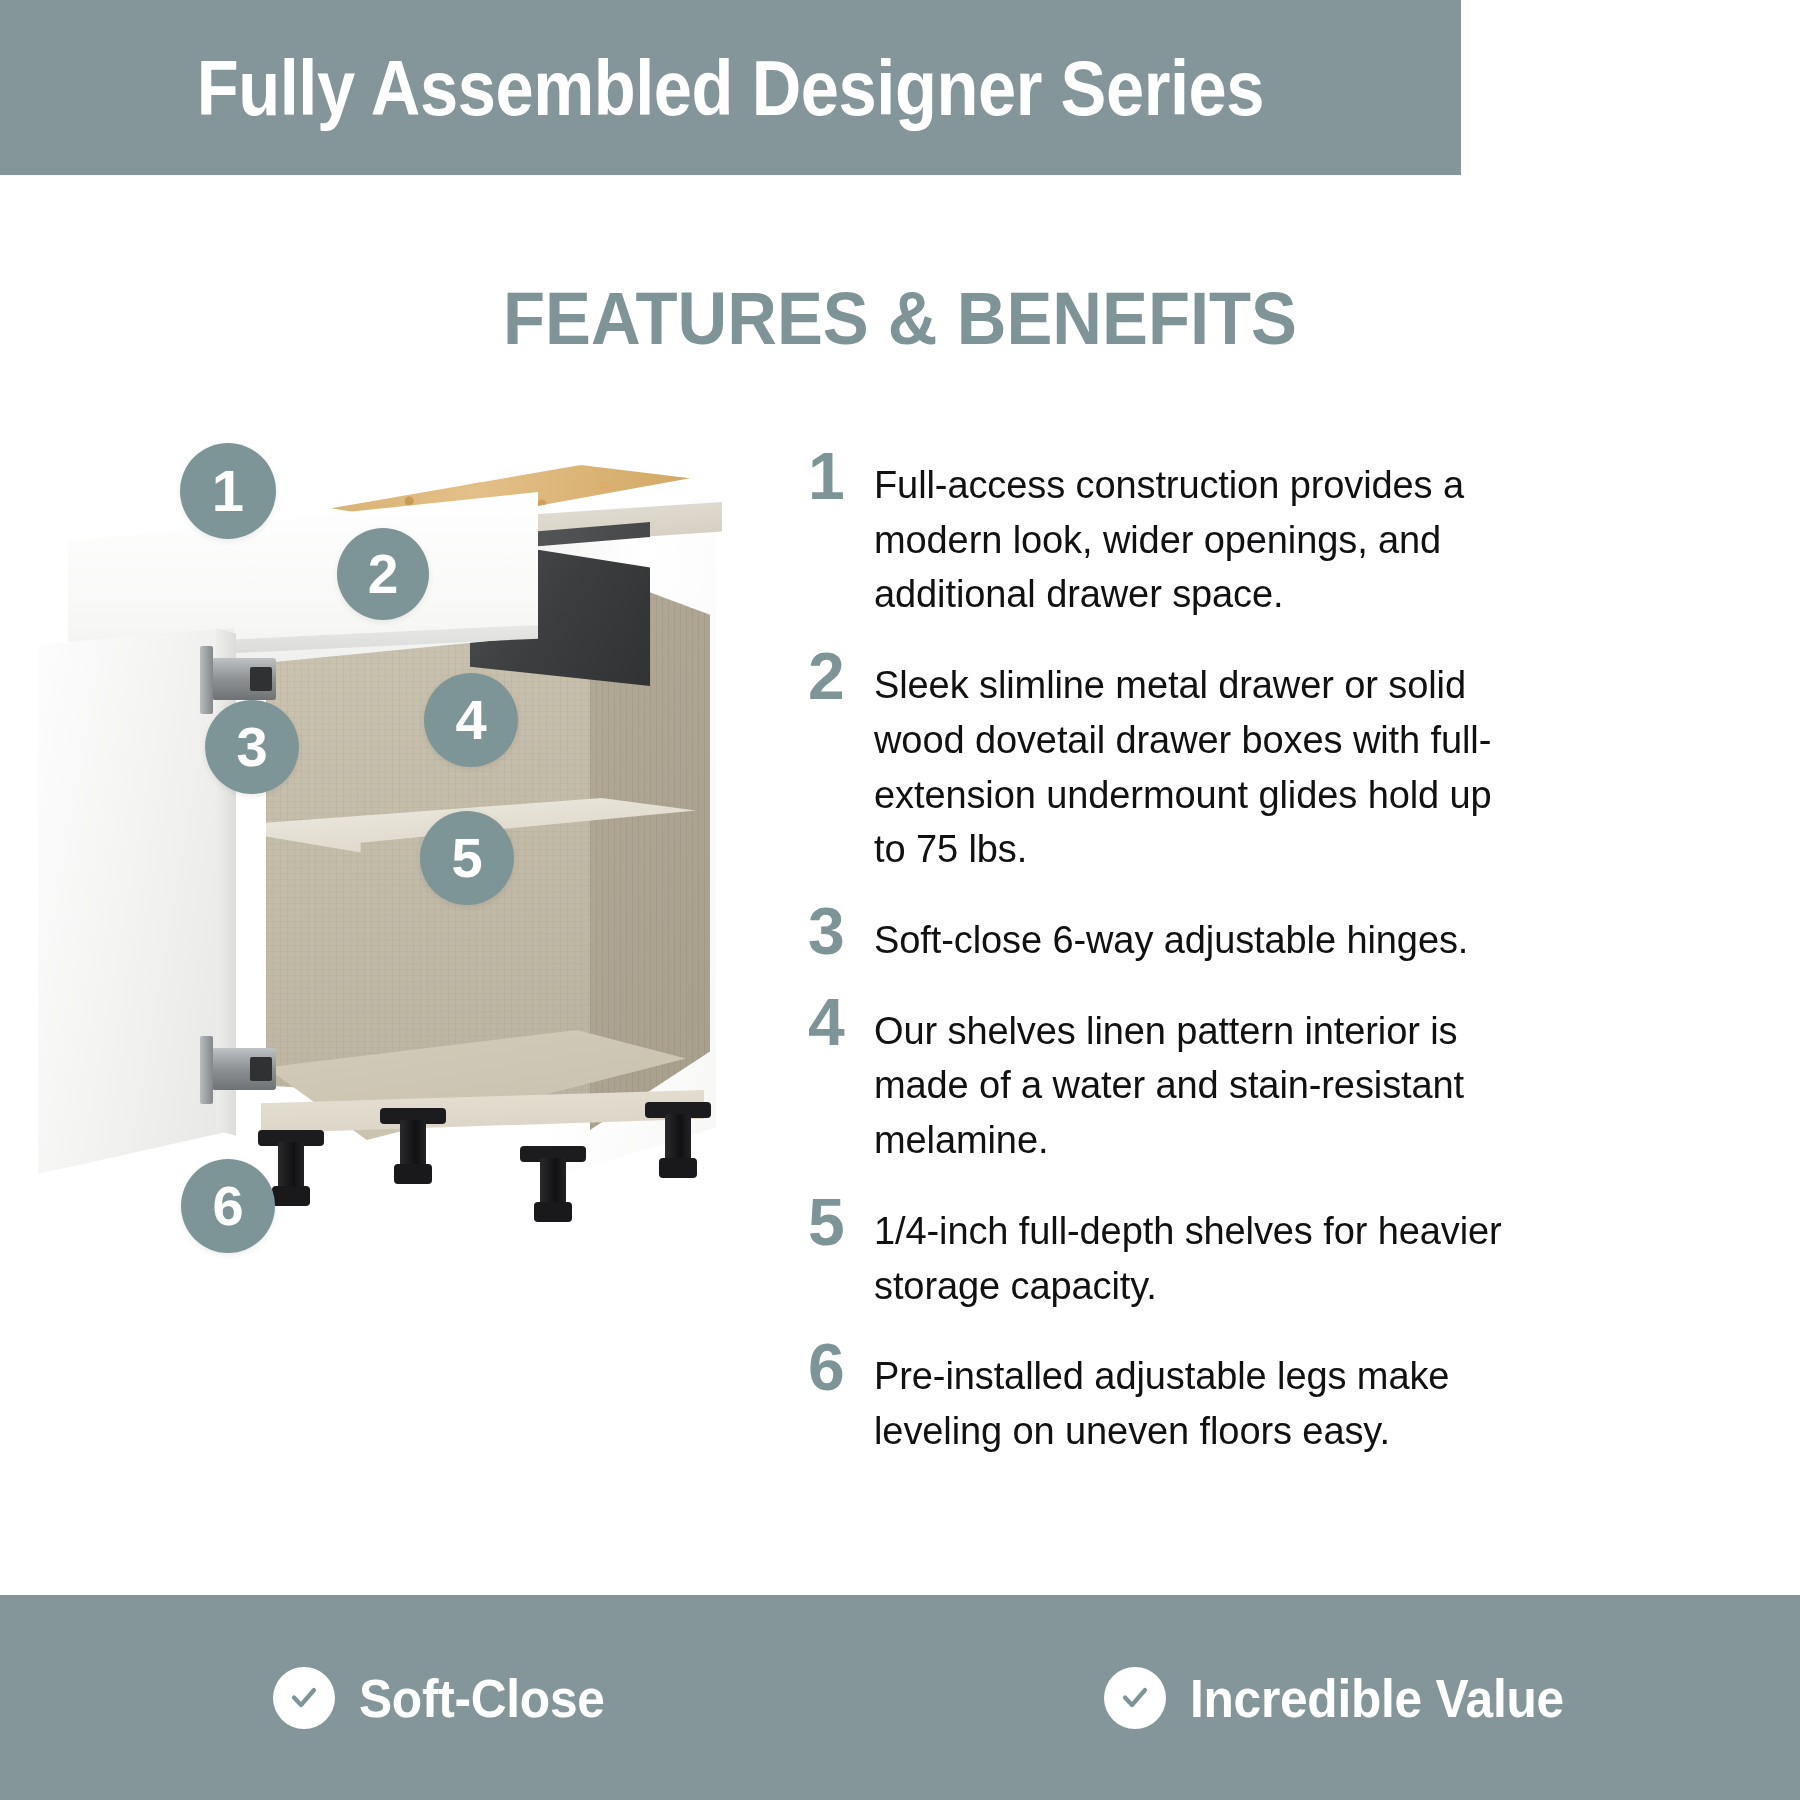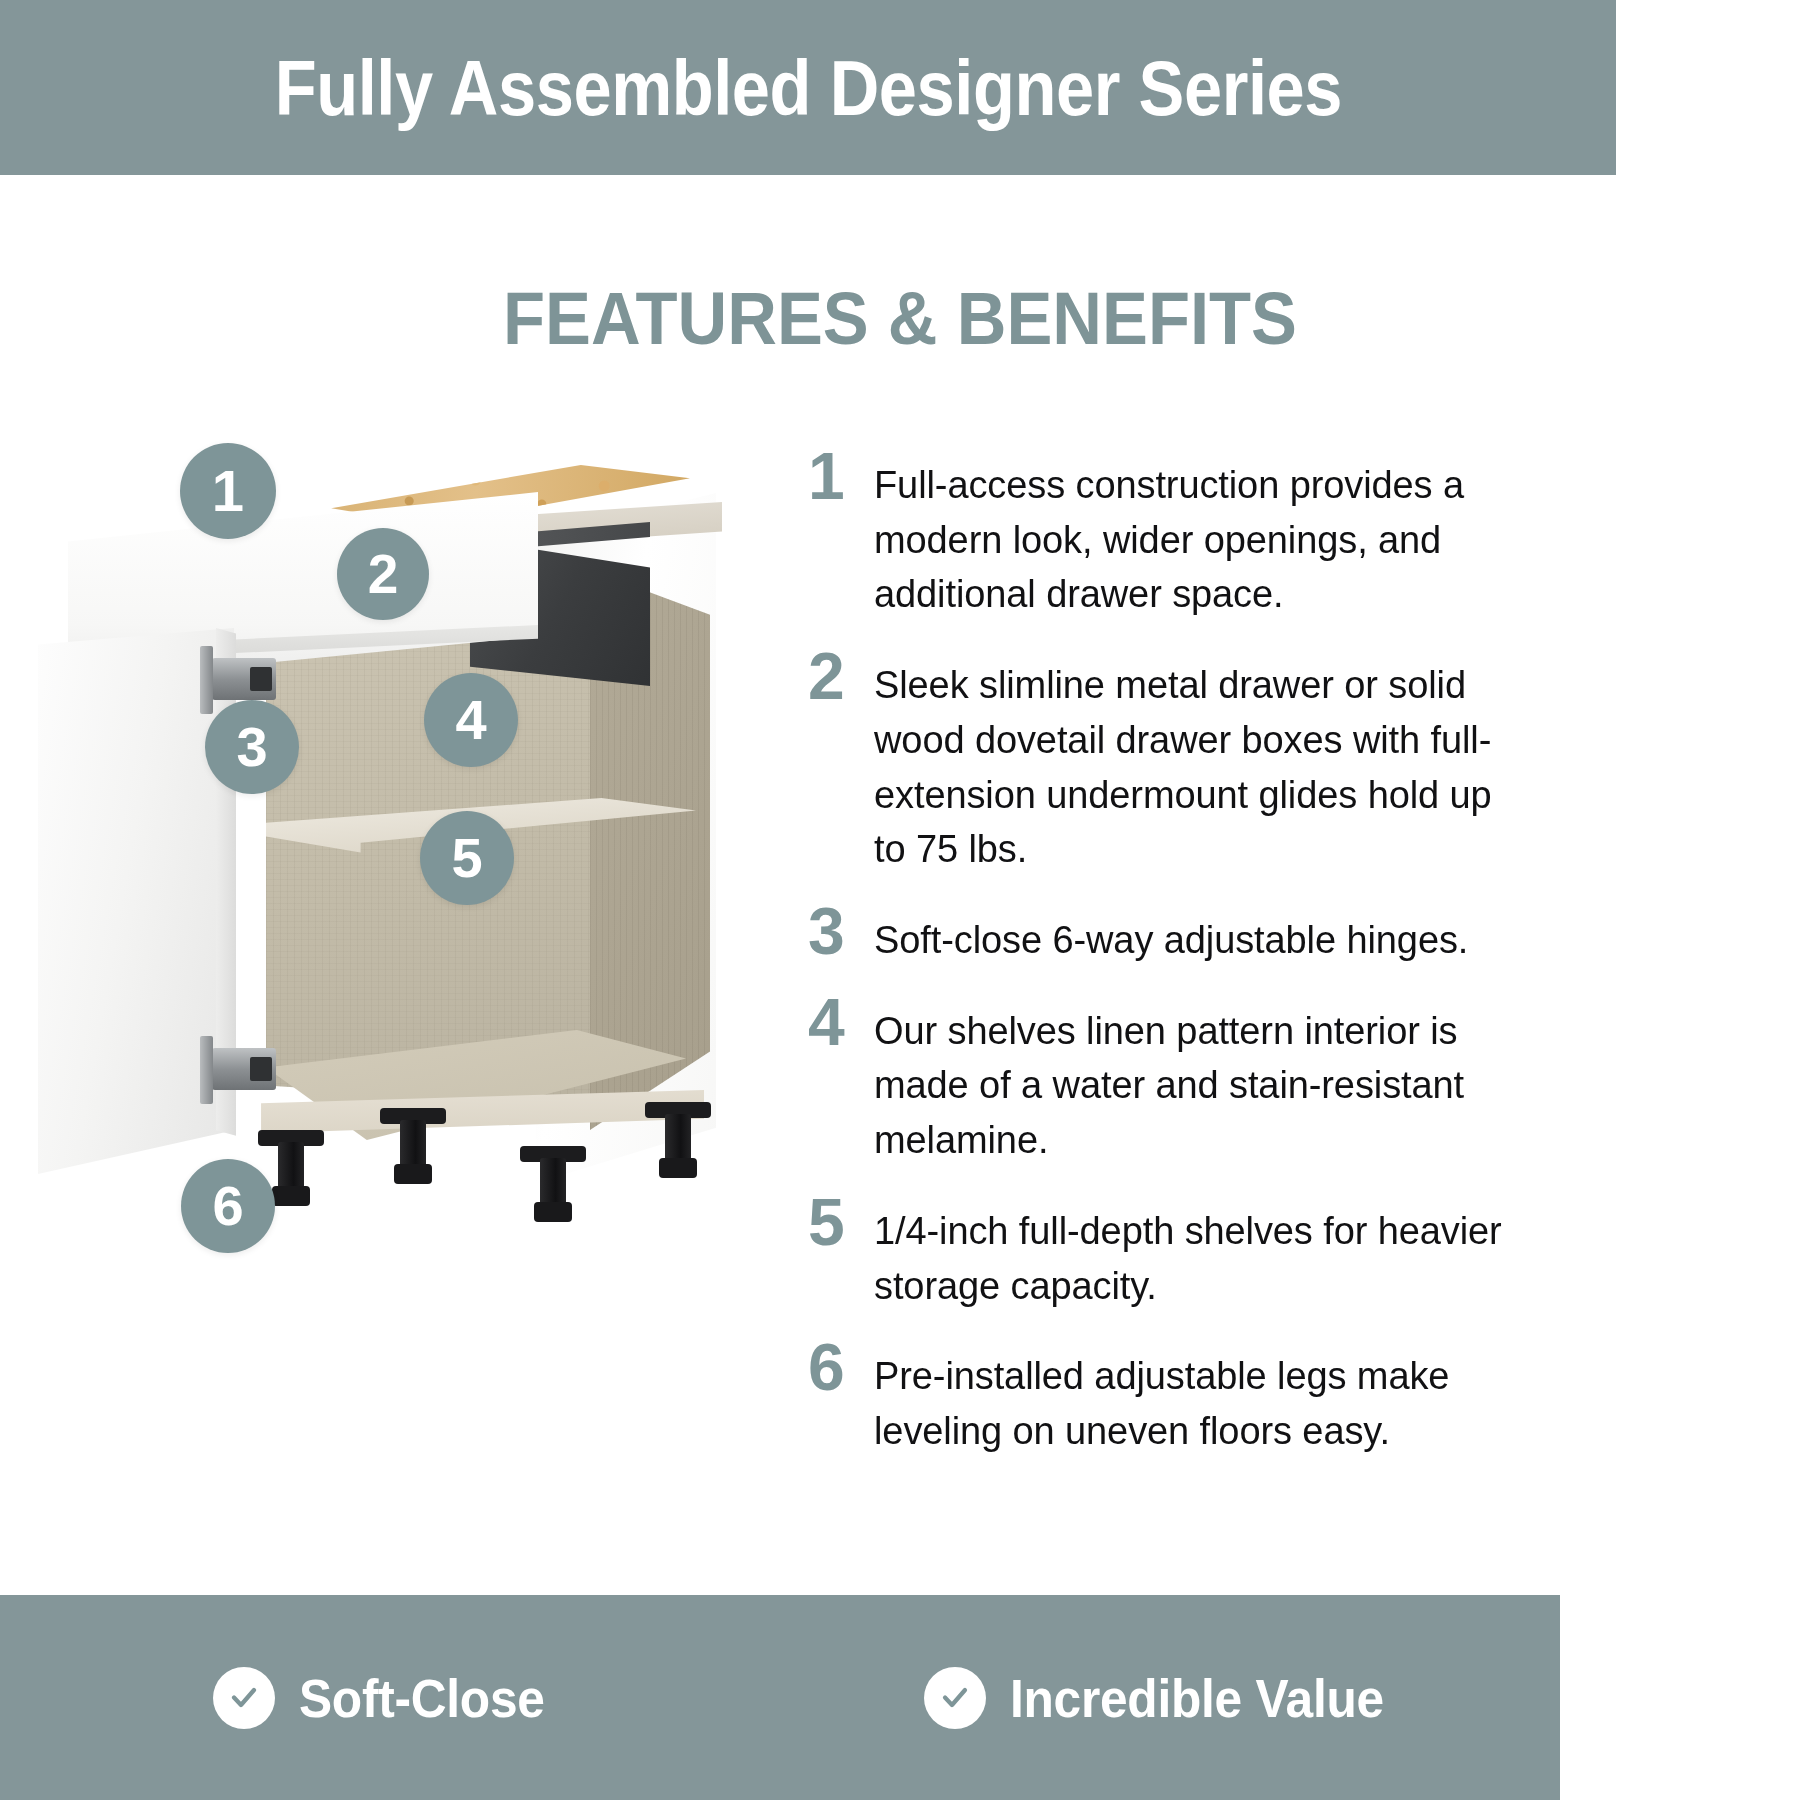--- a/index.html
+++ b/index.html
@@ -6,21 +6,21 @@
   body{
     width:1800px;height:1800px;
     background:#ffffff;
     font-family:"Liberation Sans", sans-serif;
     overflow:hidden;
     position:relative;
   }
 
   
   .header{
-    position:absolute;left:0;top:0;width:1616px;height:175px;
+    position:absolute;left:0;top:0;width:1461px;height:175px;
     background:#849699;
     display:flex;align-items:center;justify-content:center;
   }
   .header-title{
     color:#ffffff;
     font-family:"Liberation Sans Narrow","Liberation Sans",sans-serif;
     font-weight:bold;
     font-size:78px;
     letter-spacing:-0.5px;
     transform:scaleX(0.88);
@@ -219,21 +219,21 @@
     flex:1 1 auto;
     color:#111113;
     font-size:38px;
     line-height:1.44;
     letter-spacing:-0.1px;
     padding-top:6px;
   }
 
   
   .footer{
-    position:absolute;left:0;bottom:0;width:1560px;height:205px;
+    position:absolute;left:0;bottom:0;width:1800px;height:205px;
     background:#849699;
     display:flex;align-items:center;
   }
   .footer-item{
     flex:1 1 0;
     display:flex;align-items:center;justify-content:center;
     gap:24px;
   }
   .check-badge{
     width:62px;height:62px;flex:0 0 62px;

